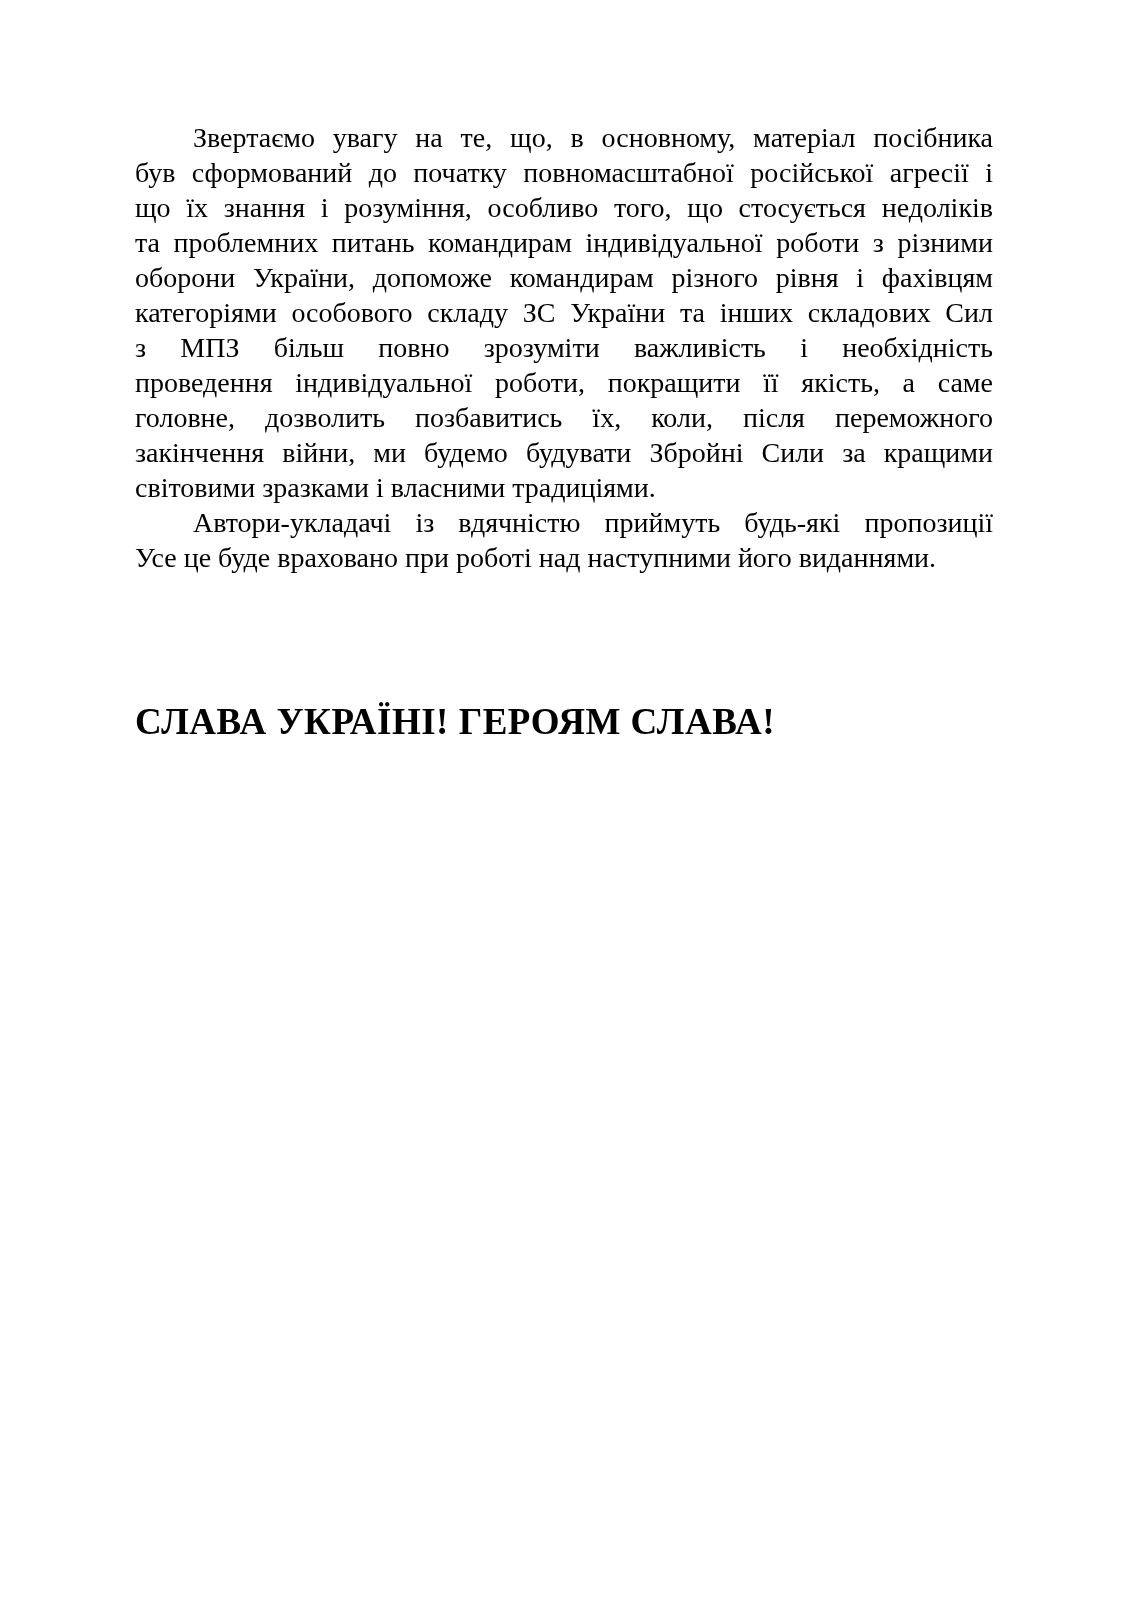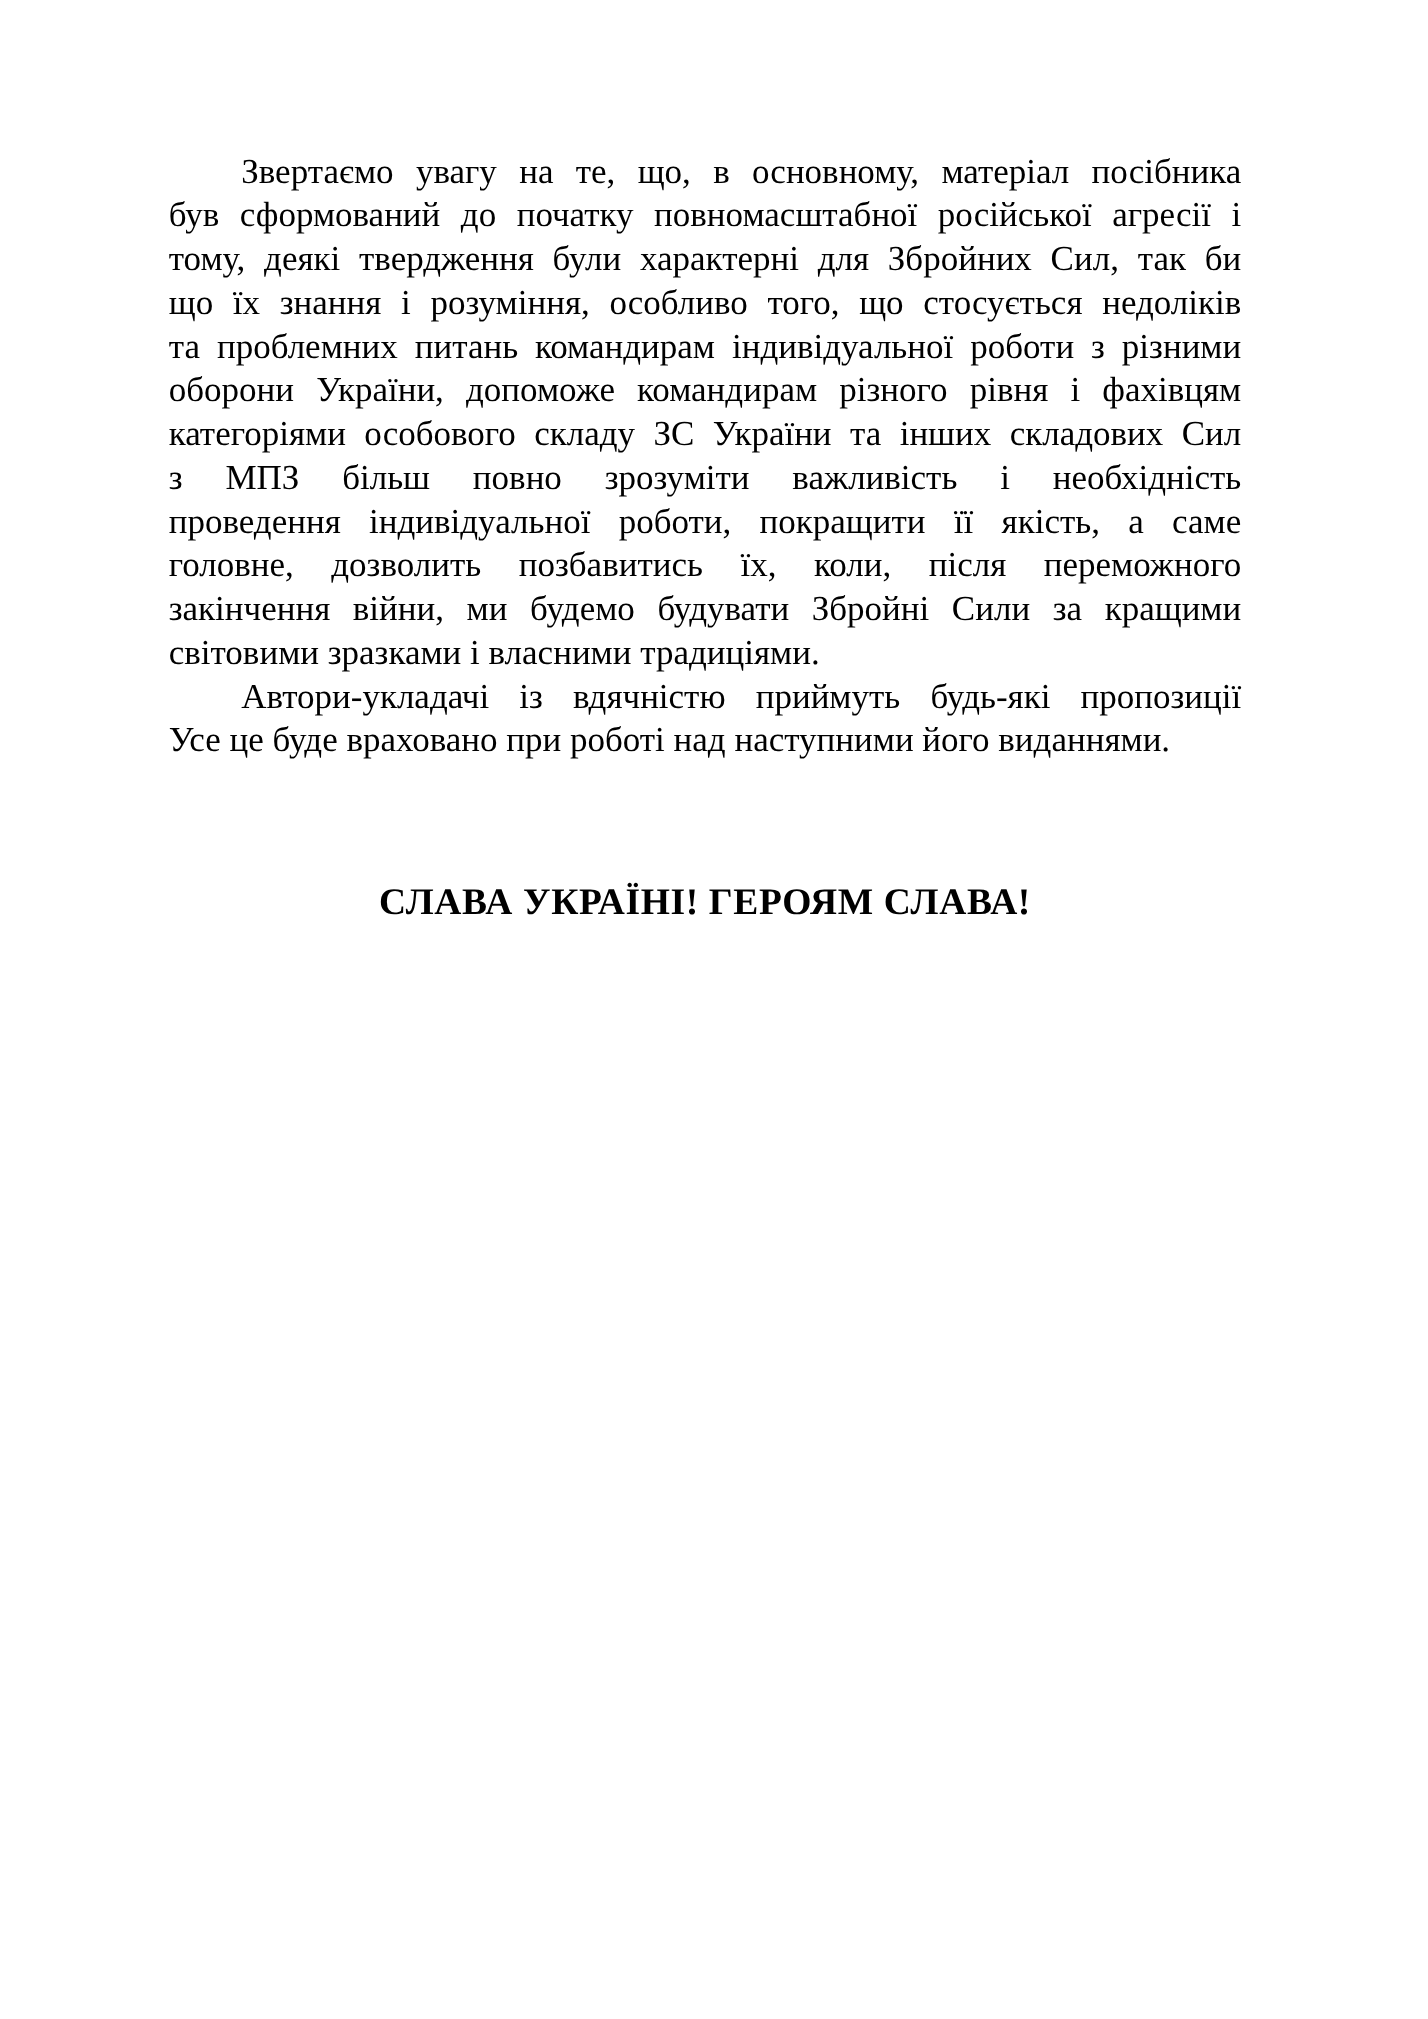--- a/index.html
+++ b/index.html
@@ -33,23 +33,22 @@
     word-break: normal;
     hyphens: none;
   }
   .line.para-last { text-align-last: left; }
   .line.indent { text-indent: 58px; }
   .heading {
     position: absolute;
     left: 135px;
     top: 703px;
     width: 858px;
-    text-align: center;
     font-weight: bold;
-    font-size: 30px;
+    font-size: 37px;
     line-height: 37px;
     letter-spacing: 0.5px;
   }
   .page-number {
     position: absolute;
     left: 0;
     top: 1503px;
     width: 1142px;
     text-align: left;
     font-size: 36px;
@@ -57,21 +56,20 @@
   }
 </style>
 </head>
 <body>
 
 <div class="page">
   <div class="text-block" id="body-text">
       <div class="paragraph">
         <div class="line indent">Звертаємо увагу на те, що, в основному, матеріал посібника</div>
         <div class="line">був сформований до початку повномасштабної російської агресії і</div>
-        <div class="line">тому, деякі твердження були характерні для Збройних Сил, так би</div>
         <div class="line">що їх знання і розуміння, особливо того, що стосується недоліків</div>
         <div class="line">та проблемних питань командирам індивідуальної роботи з різними</div>
         <div class="line">оборони України, допоможе командирам різного рівня і фахівцям</div>
         <div class="line">категоріями особового складу ЗС України та інших складових Сил</div>
         <div class="line">з МПЗ більш повно зрозуміти важливість і необхідність</div>
         <div class="line">проведення індивідуальної роботи, покращити її якість, а саме</div>
         <div class="line">головне, дозволить позбавитись їх, коли, після переможного</div>
         <div class="line">закінчення війни, ми будемо будувати Збройні Сили за кращими</div>
         <div class="line para-last">світовими зразками і власними традиціями.</div>
       </div>

